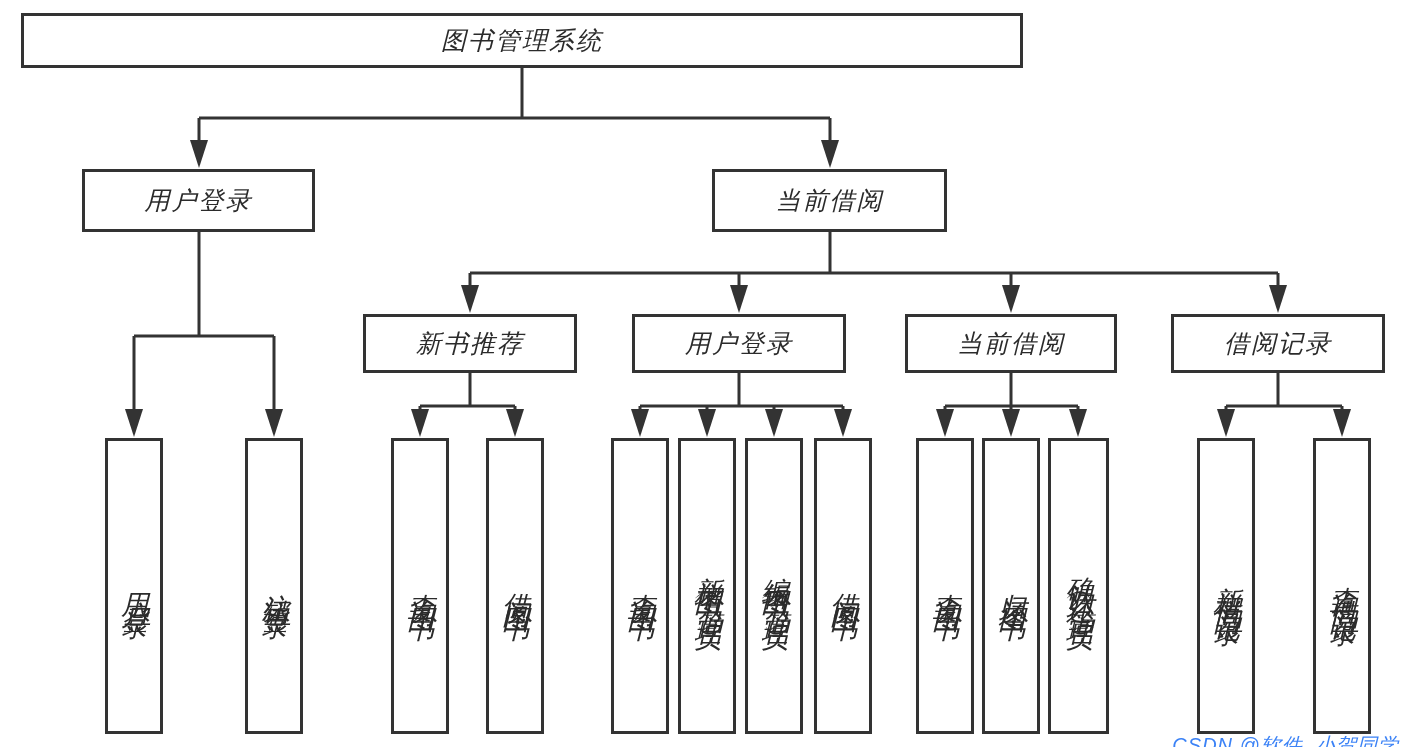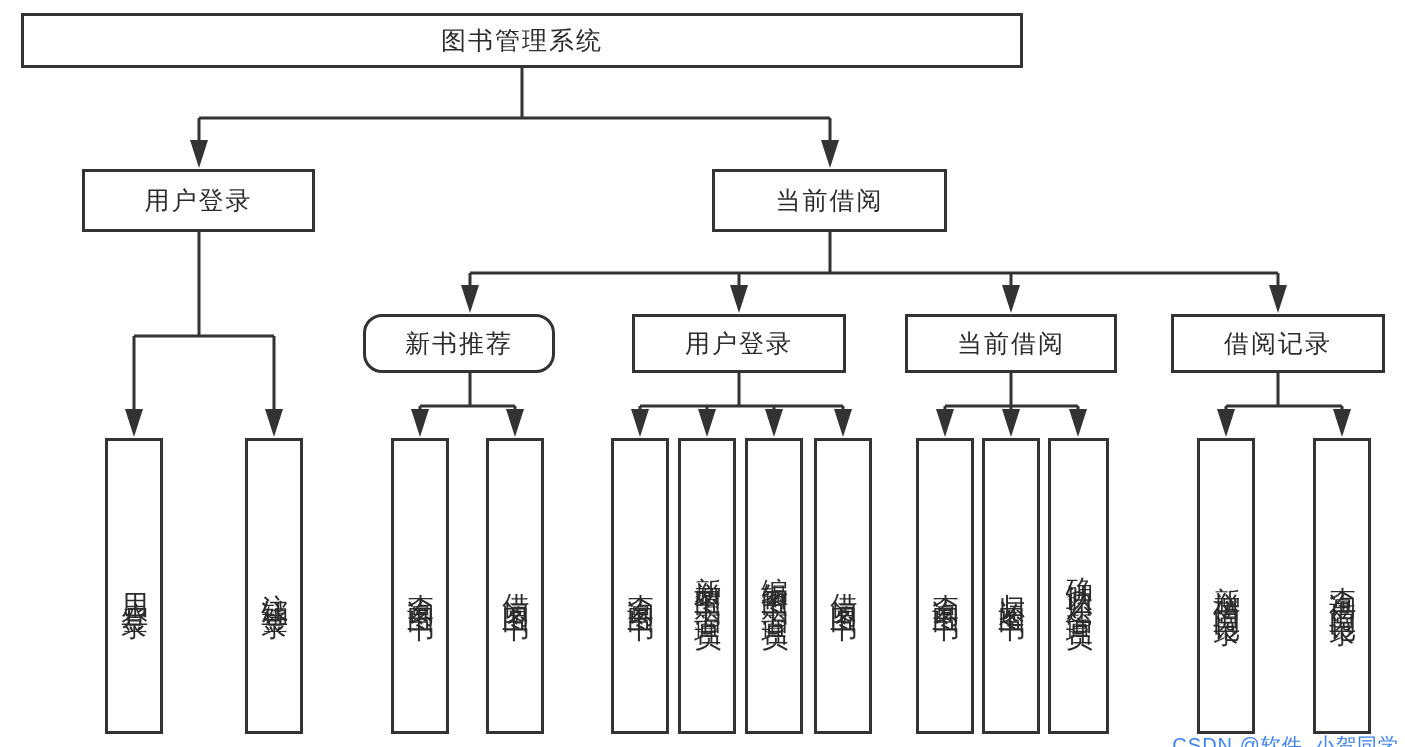--- a/index.html
+++ b/index.html
@@ -3,21 +3,21 @@
 <meta charset="utf-8">
 <style>
   html,body{margin:0;padding:0;}
   body{
     width:1405px;height:747px;
     background:#ffffff;
     position:relative;
     overflow:hidden;
     font-family:"Liberation Sans","DejaVu Sans",sans-serif;
   }
-  #canvas{position:absolute;left:0;top:0;width:1405px;height:747px;}
+  #canvas{position:absolute;left:0;top:0;width:1405px;height:747px;font-style:italic;}
   #connectors{position:absolute;left:0;top:0;z-index:1;}
   .node{
     position:absolute;
     box-sizing:border-box;
     border:3px solid #333333;
     background:#ffffff;
     display:flex;
     align-items:center;
     justify-content:center;
     color:#2b2b2b;
@@ -96,21 +96,21 @@
     <span>图书管理系统</span>
   </div>
 
   <div class="node hbox" style="left:82px;top:169px;width:233px;height:63px;">
     <span>用户登录</span>
   </div>
   <div class="node hbox" style="left:712px;top:169px;width:235px;height:63px;">
     <span>当前借阅</span>
   </div>
 
-  <div class="node hbox" style="left:363px;top:314px;width:192px;height:59px;border-radius:19px;">
+  <div class="node hbox" style="left:363px;top:314px;width:214px;height:59px;">
     <span>新书推荐</span>
   </div>
   <div class="node hbox" style="left:632px;top:314px;width:214px;height:59px;">
     <span>用户登录</span>
   </div>
   <div class="node hbox" style="left:1171px;top:314px;width:214px;height:59px;">
     <span>借阅记录</span>
   </div>
   <div class="node hbox" style="left:905px;top:314px;width:212px;height:59px;">
     <span>当前借阅</span>

